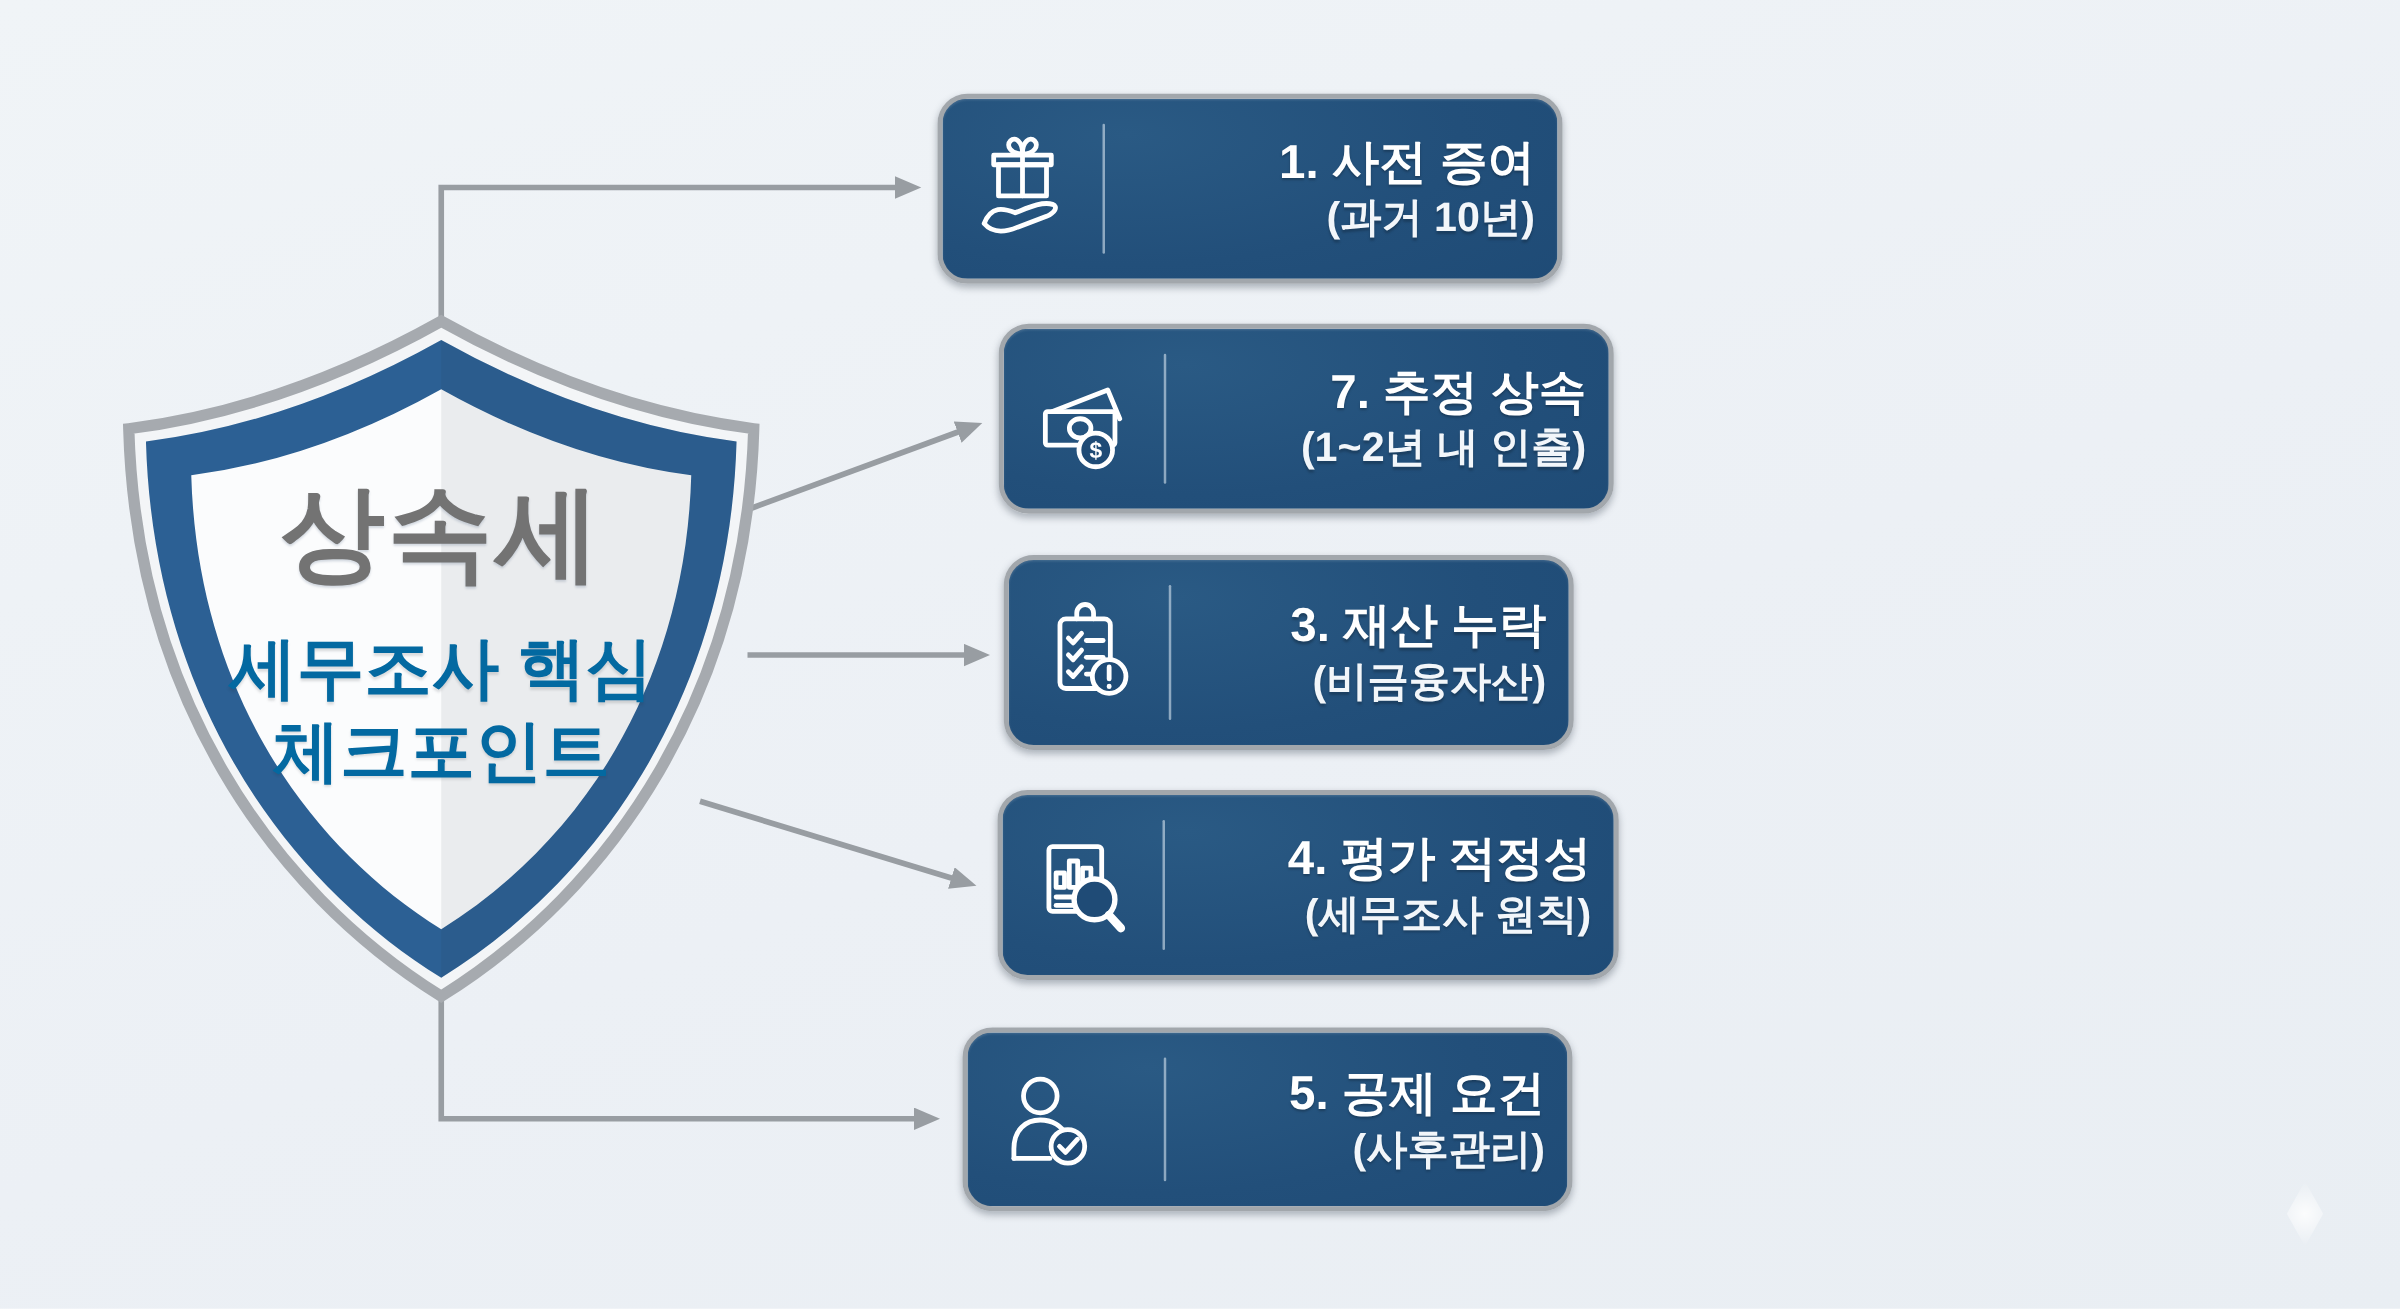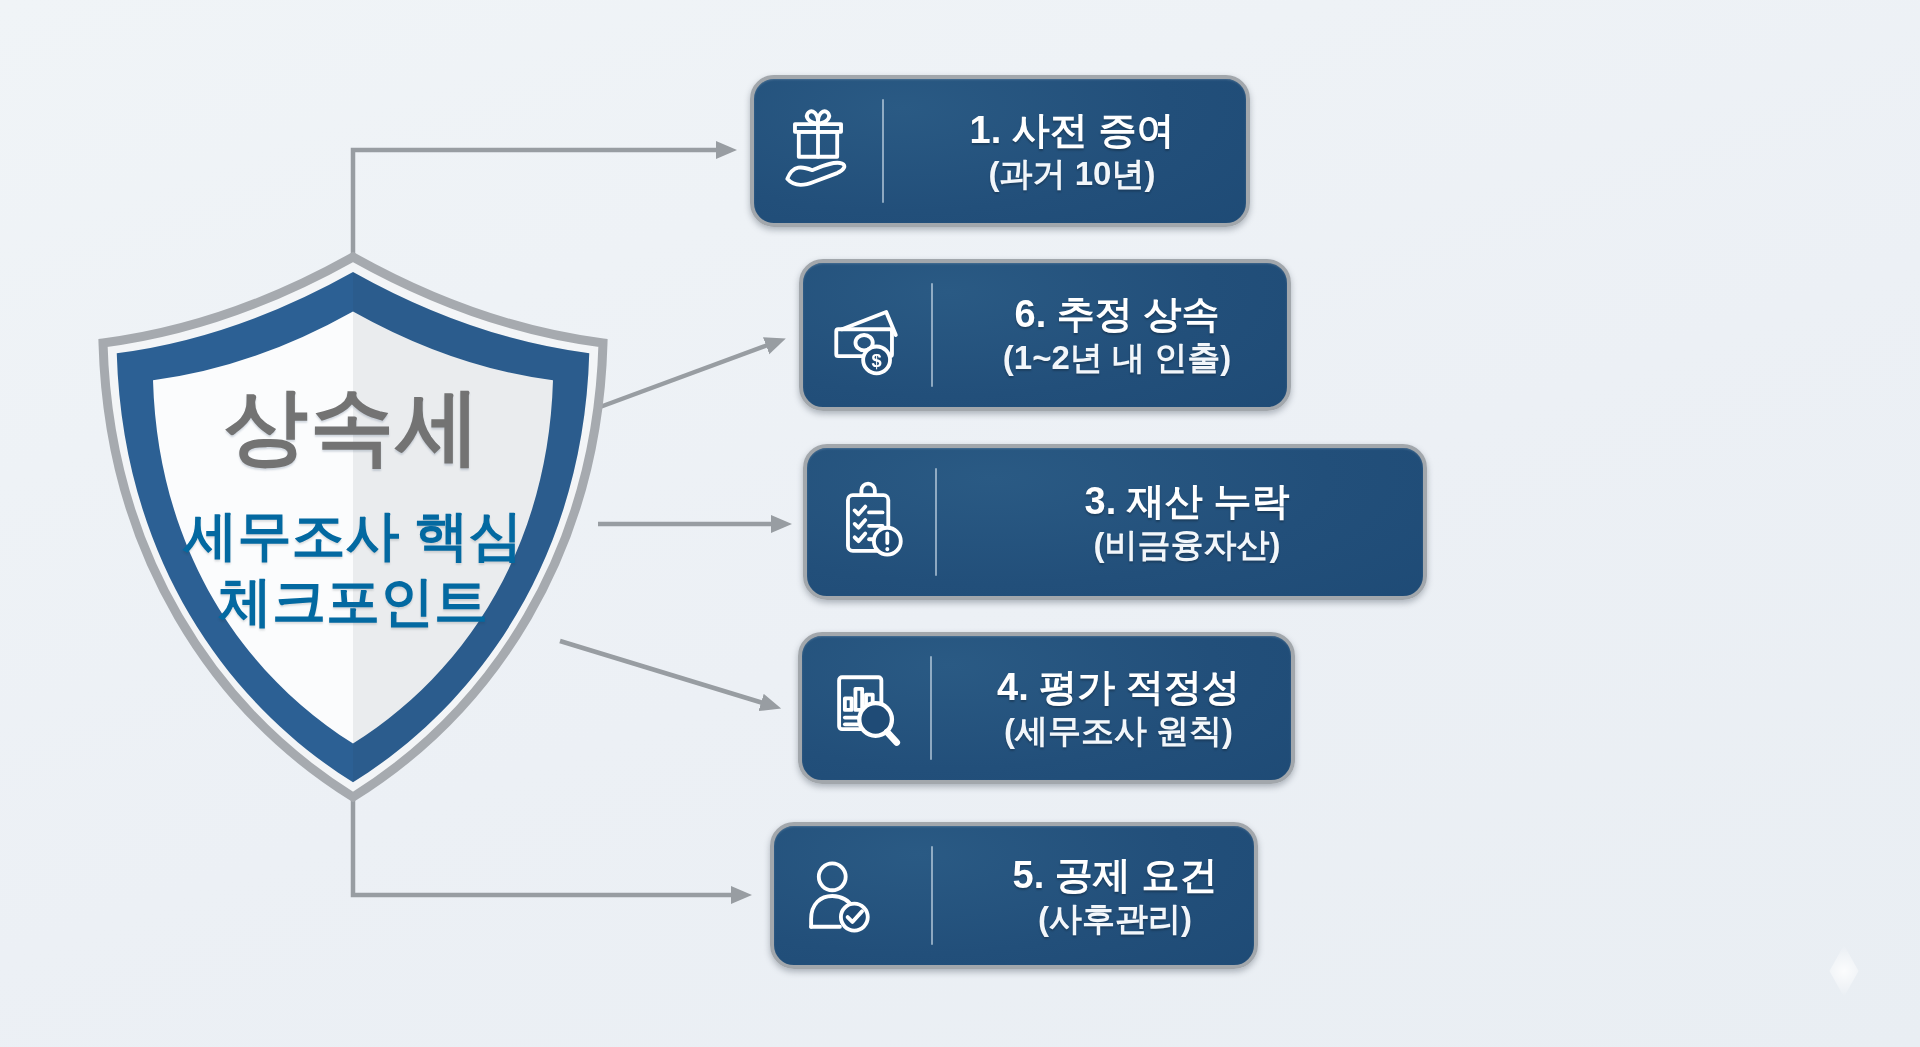--- a/index.html
+++ b/index.html
@@ -28,26 +28,26 @@
   
   .cp-box {
     position:absolute; display:flex; align-items:center;
     background:radial-gradient(120% 160% at 30% 20%, #2a5a84 0%, #224f7a 45%, #1c4873 100%);
     border:4px solid #a2a7ac; border-radius:24px;
     box-shadow:0 3px 6px rgba(55,65,80,.35), inset 0 1px 2px rgba(255,255,255,.15);
   }
   .cp-icon-col { width:128px; display:flex; align-items:center; justify-content:center; flex:0 0 128px; }
   .cp-icon-col svg { width:96px; height:96px; }
   .cp-divider { width:2px; align-self:stretch; margin:20px 0; background:rgba(230,240,250,.55); border-radius:2px; }
-  .cp-text { flex:1; text-align:center; padding:0 18px 0 8px; color:#ffffff;margin-left:24px; }
+  .cp-text { flex:1; text-align:right; padding:0 18px 0 8px; color:#ffffff;margin-left:24px; }
   .cp-title { font-size:38px; font-weight:800; line-height:46px; text-shadow:0 2px 2px rgba(0,0,0,.25); }
   .cp-sub   { font-size:33px; font-weight:700; line-height:42px; color:#f2f6fa; text-shadow:0 2px 2px rgba(0,0,0,.22); }
   #box-1 { left:750px; top:75px;  width:500px; height:152px; }
   #box-2 { left:799px; top:259px; width:492px; height:152px; }
-  #box-3 { left:803px; top:444px; width:624px; height:156px; }
+  #box-3 { left:803px; top:444px; width:456px; height:156px; }
   #box-4 { left:798px; top:632px; width:497px; height:152px; }
   #box-5 { left:770px; top:822px; width:488px; height:147px;gap:29px; }
   .icon-stroke { fill:none; stroke:#ffffff; stroke-width:4; stroke-linecap:round; stroke-linejoin:round; }
   .icon-fillbg { fill:#1f4b76; }
   
   #watermark {
     position:absolute; left:1818px; top:945px; width:52px; height:52px;
     background:radial-gradient(circle,#ffffff 0%, rgba(255,255,255,0) 70%);
     clip-path:polygon(50% 0,78% 50%,50% 100%,22% 50%);
     opacity:.85;
@@ -122,21 +122,21 @@
         <path d="M24,44 L70,26 L80,50"></path>
         <rect x="18" y="44" width="58" height="28" rx="2"></rect>
         <ellipse cx="47" cy="58" rx="9" ry="8"></ellipse>
       </g>
       <circle cx="60" cy="76" r="14" class="icon-fillbg" stroke="#ffffff" stroke-width="4"></circle>
       <text x="60" y="83" font-size="19" font-weight="bold" fill="#ffffff" text-anchor="middle">$</text>
     </svg>
   </div>
   <div class="cp-divider"></div>
   <div class="cp-text">
-    <div class="cp-title">6. 추정 상속</div>
+    <div class="cp-title">7. 추정 상속</div>
     <div class="cp-sub">(1~2년 내 인출)</div>
   </div>
 </div>
 
 <div class="cp-box" id="box-3">
   <div class="cp-icon-col">
     <svg viewBox="0 0 100 100">
       <g class="icon-stroke">
         <rect x="26" y="22" width="42" height="58" rx="5"></rect>
         <path d="M40,22 v-5 a7,7 0 0 1 14,0 v5"></path>

